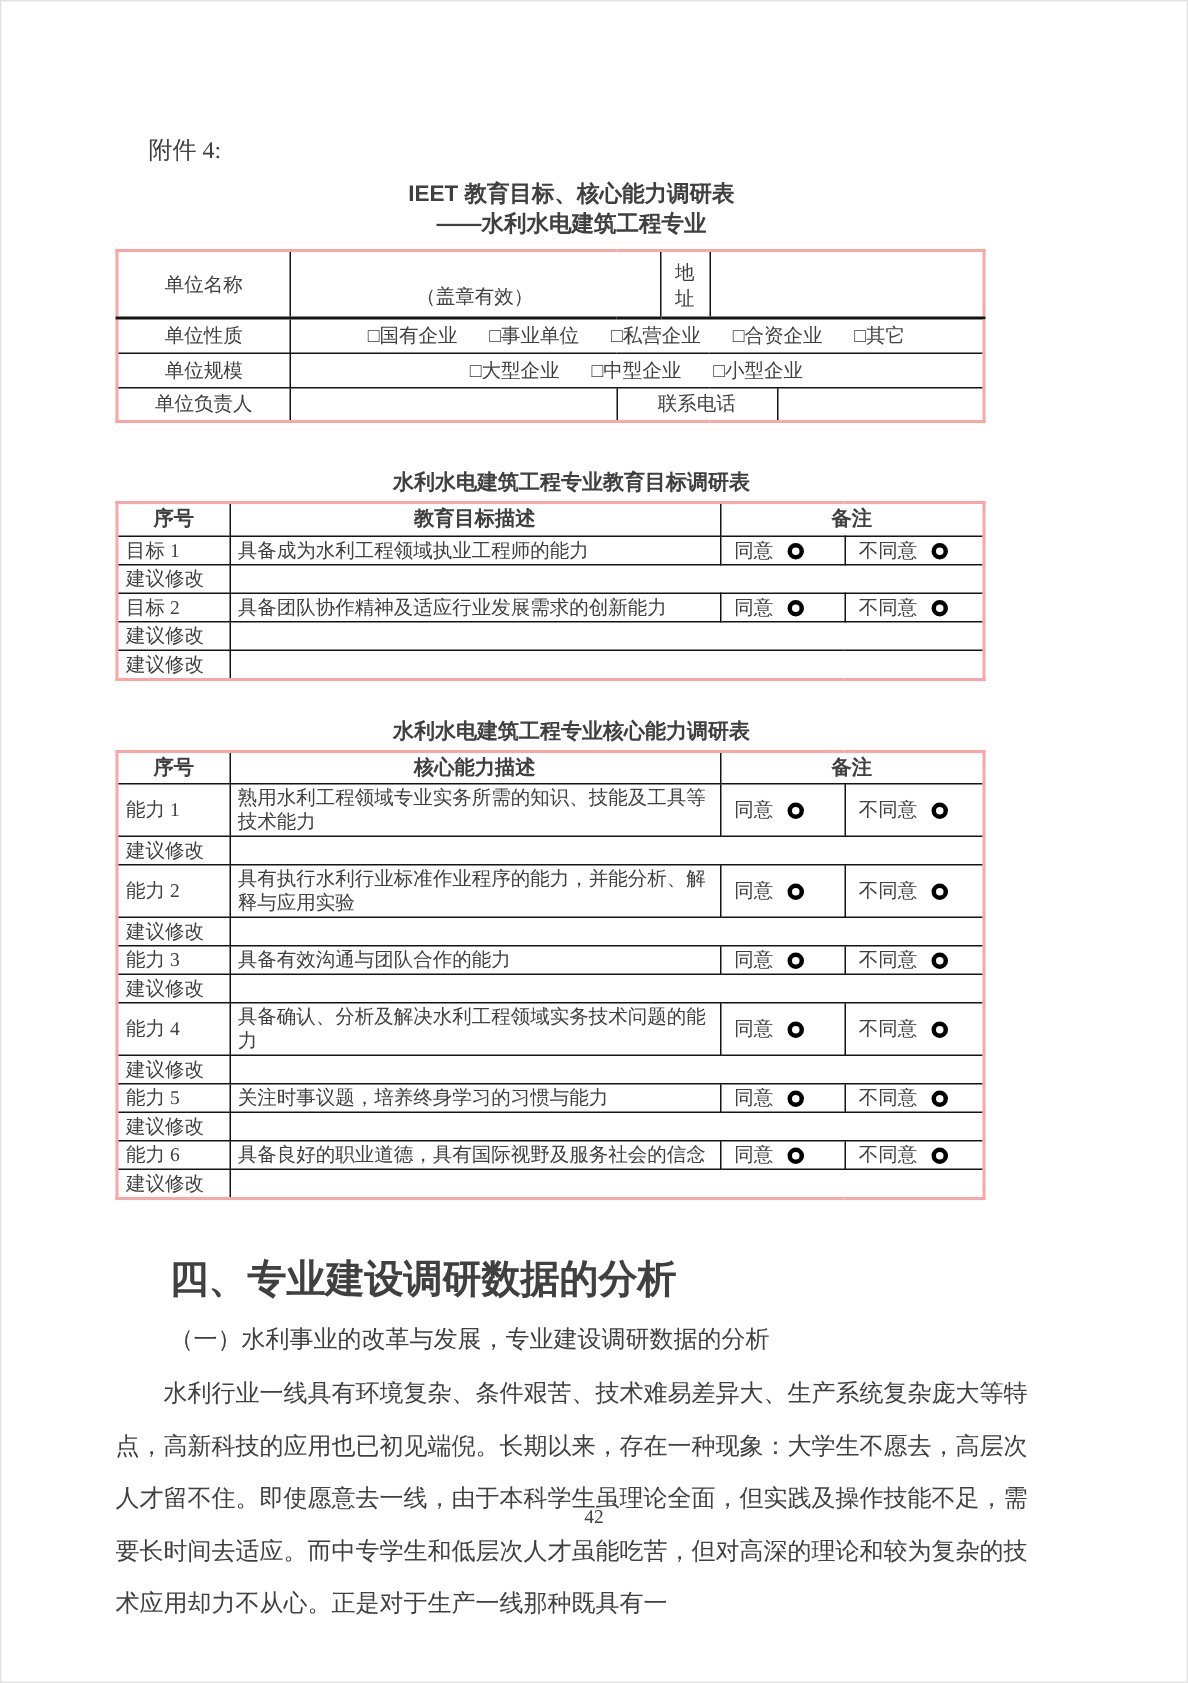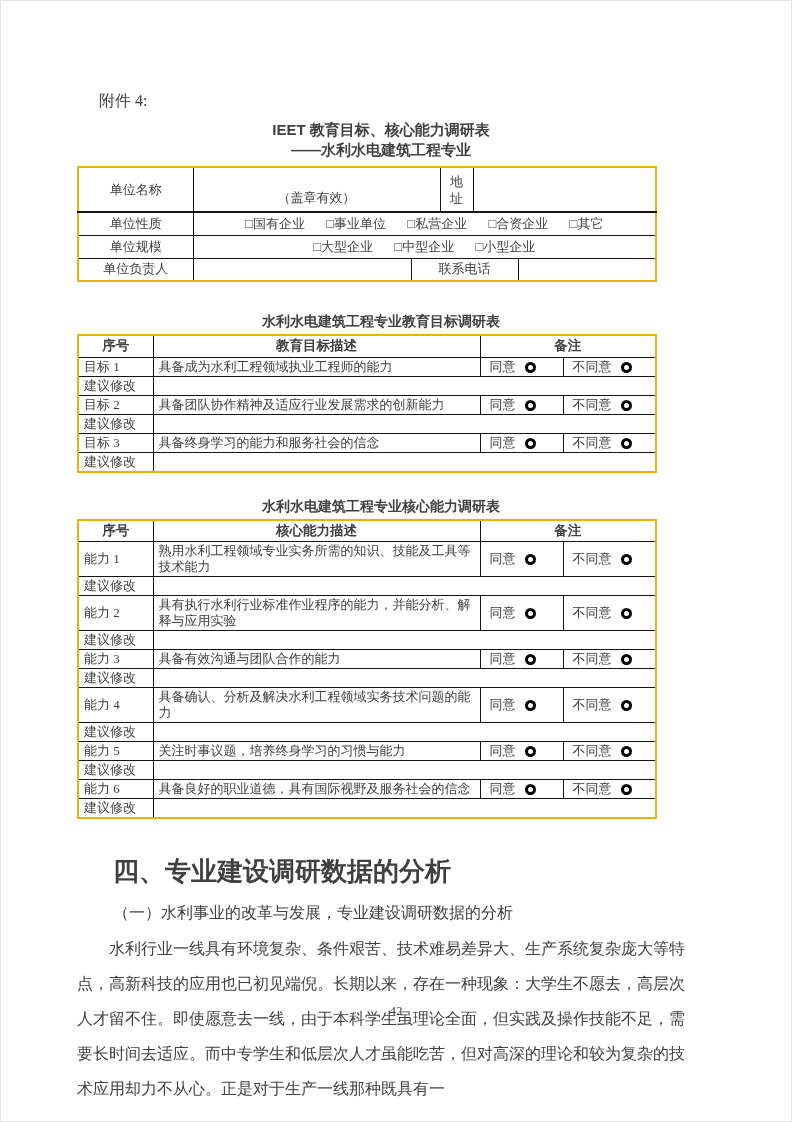--- a/index.html
+++ b/index.html
@@ -26,21 +26,21 @@
     text-align: center;
     font-family: "Liberation Sans", "DejaVu Sans", sans-serif;
     font-weight: bold;
     font-size: 15px;
     line-height: 20px;
   }
   table.tbl {
     border-collapse: collapse;
     table-layout: fixed;
     width: 578px;
-    border: 2px solid #eab308;
+    border: 2px solid #fca5a5;
   }
   table.tbl td {
     border: 1px solid #141414;
     font-size: 13px;
     line-height: 16px;
     overflow: hidden;
   }
   
   .info-table { margin-top: 6px; }
   .info-table td { text-align: center; vertical-align: middle; }
@@ -199,26 +199,20 @@
         <td class="desc">具备团队协作精神及适应行业发展需求的创新能力</td>
         <td class="vote"><span>同意</span><span class="radio"></span></td>
         <td class="vote"><span>不同意</span><span class="radio"></span></td>
       </tr>
       <tr>
         <td class="no">建议修改</td>
         <td colspan="3"></td>
       </tr>
 
       <tr>
-        <td class="no">目标 3</td>
-        <td class="desc">具备终身学习的能力和服务社会的信念</td>
-        <td class="vote"><span>同意</span><span class="radio"></span></td>
-        <td class="vote"><span>不同意</span><span class="radio"></span></td>
-      </tr>
-      <tr>
         <td class="no">建议修改</td>
         <td colspan="3"></td>
       </tr>
     </tbody>
   </table>
 
   <div class="survey-title mt-t3">水利水电建筑工程专业核心能力调研表</div>
   <table class="tbl survey-table tbl-gap">
     <colgroup>
       <col style="width:75px">

